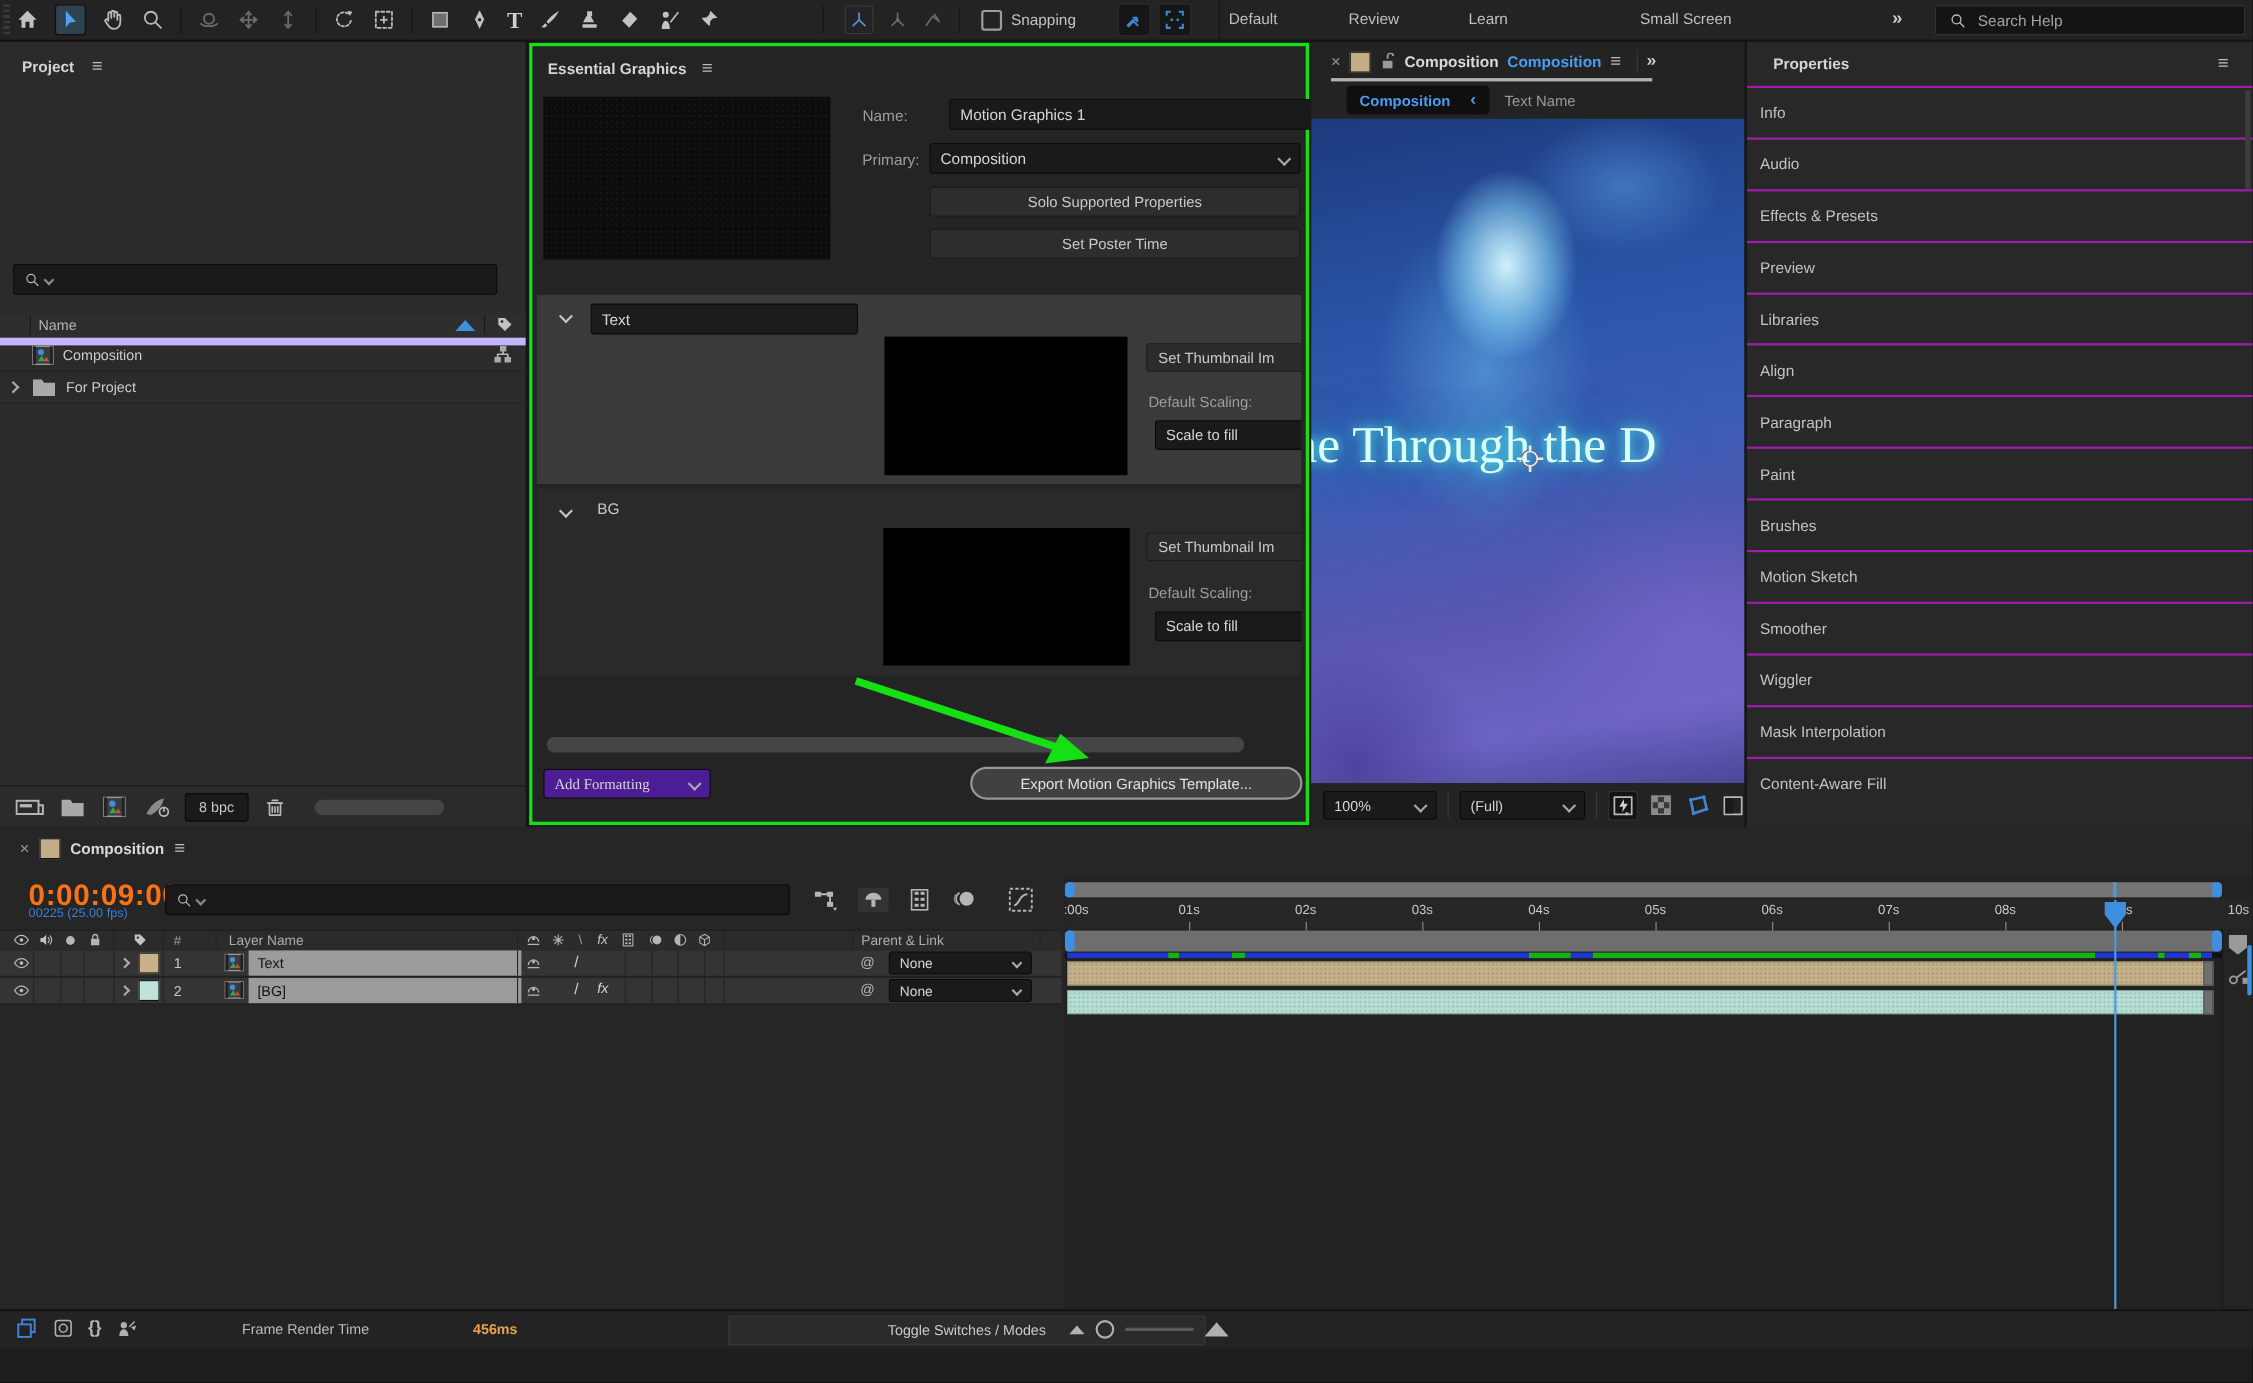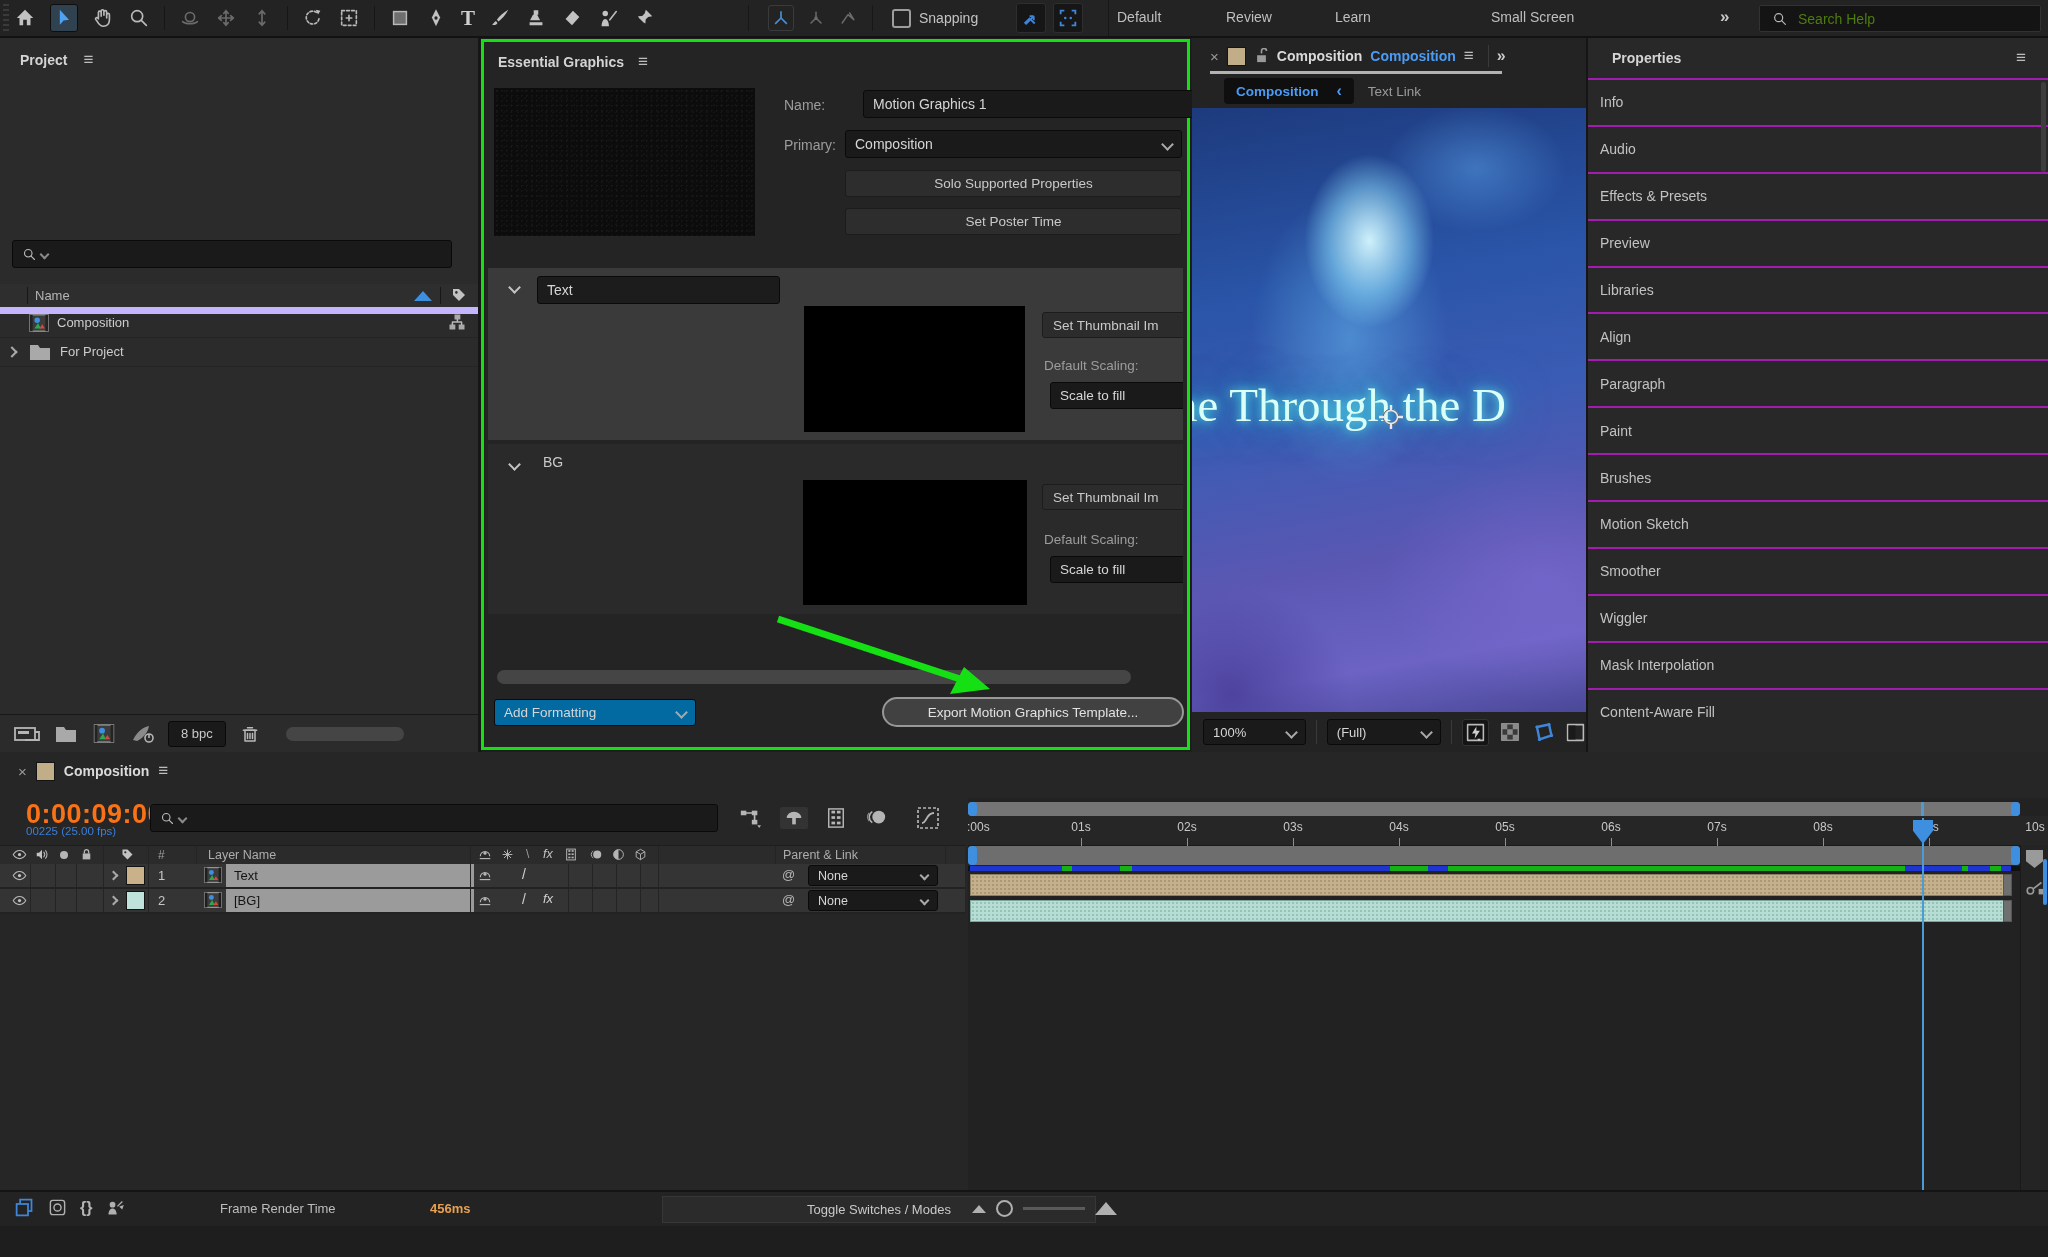--- a/index.html
+++ b/index.html
@@ -185,21 +185,21 @@
     <span class="ws-tab r" style="left:1491px;top:9px;">Small Screen</span>
     <span class="r" style="left:1720px;top:7px;font-size:17px;color:#c9c9c9;font-weight:bold;">»</span>
 
     <div class="r row" style="left:1759px;top:5px;width:282px;height:27px;background:#141414;border:1px solid #323232;border-radius:2px;gap:10px;padding-left:12px;box-sizing:border-box;">
       <span>
           <svg width="16" height="16" viewBox="0 0 24 24">
             <circle class="ico" cx="10" cy="10" r="6"></circle>
             <path class="ico" d="M14.5 14.5 L20 20"></path>
           </svg>
         </span>
-      <span style="color:#4d7c0f;font-size:14px;">Search Help</span>
+      <span style="color:#a3a3a3;font-size:14px;">Search Help</span>
     </div>
   </div>
 
   <div class="panel" style="left:0;top:38px;width:478px;height:714px;background:#2b2b2b;">
     <div class="row" style="padding:12px 0 0 20px;gap:16px;">
       <span class="ptitle">Project</span>
       <span class="menuglyph">≡</span>
     </div>
     <div class="r row inp" style="left:12px;top:202px;width:440px;height:28px;gap:4px;">
       <svg width="15" height="15" viewBox="0 0 24 24">
@@ -342,21 +342,21 @@
         <span style="white-space:nowrap;">Set Thumbnail Im</span>
       </div>
       <span class="r dim" style="left:556px;top:88px;font-size:13.5px;">Default Scaling:</span>
       <div class="r inp" style="left:562px;top:112px;width:152px;height:27px;font-size:13.5px;">
         <span style="white-space:nowrap;">Scale to fill</span>
       </div>
     </div>
 
     <div class="r" style="left:13px;top:628px;width:634px;height:14px;background:#454545;border-radius:7px;"></div>
 
-    <div class="r inp" style="left:10px;top:657px;width:202px;height:27px;font-size:13.5px;justify-content:space-between;background:#0369a1;">
+    <div class="r inp" style="left:10px;top:657px;width:152px;height:27px;font-size:13.5px;justify-content:space-between;background:#4c1d95;font-family:Liberation Serif, serif;">
       <span>Add Formatting</span>
       <span class="chev"></span>
     </div>
     <div class="r" style="left:398px;top:655px;width:302px;height:30px;background:#414141;border:2px solid #989898;border-radius:15px;display:flex;align-items:center;justify-content:center;font-size:13.5px;color:#e2e2e2;box-sizing:border-box;">
       <span>Export Motion Graphics Template...</span>
     </div>
 
     <svg class="r" style="left:270px;top:555px;pointer-events:none;" width="260" height="110" viewBox="0 0 260 110">
       <line x1="24" y1="22" x2="212" y2="84" stroke="#14e014" stroke-width="7"></line>
       <path d="M236 92 L196 97 L210 70 Z" fill="#14e014"></path>
@@ -380,21 +380,21 @@
       <span style="width:1px;height:22px;background:#3a3a3a;margin-left:6px;"></span>
       <span style="color:#c9c9c9;font-size:16px;font-weight:bold;">»</span>
     </div>
     <div class="r" style="left:18px;top:33px;width:292px;height:3px;background:#b2b2b2;"></div>
 
     <div class="r row" style="left:0;top:36px;width:394px;height:34px;">
       <div class="row" style="background:#0f0f0f;border-radius:4px;height:26px;margin-left:32px;padding:0 12px;gap:18px;">
         <span class="blue" style="font-size:13.5px;font-weight:bold;">Composition</span>
         <span class="blue" style="font-size:16px;font-weight:bold;">‹</span>
       </div>
-      <span style="color:#9a9a9a;font-size:13.5px;margin-left:14px;">Text Link</span>
+      <span style="color:#9a9a9a;font-size:13.5px;margin-left:14px;">Text Name</span>
     </div>
 
     <div class="r" style="left:0;top:70px;width:394px;height:604px;overflow:hidden;
          background:
            radial-gradient(90px 120px at 45% 22%, rgba(215,248,255,.95), rgba(140,220,250,.5) 45%, rgba(90,170,240,0) 72%),
            radial-gradient(140px 210px at 40% 38%, rgba(110,200,250,.45), rgba(80,150,230,0) 70%),
            radial-gradient(130px 90px at 72% 10%, rgba(90,160,230,.5), rgba(90,160,230,0) 70%),
            radial-gradient(170px 150px at 10% 97%, rgba(70,60,150,.8), rgba(70,60,150,0) 70%),
            radial-gradient(220px 170px at 88% 78%, rgba(130,110,215,.5), rgba(130,110,215,0) 70%),
            linear-gradient(170deg, #1d3a7d 0%, #2a55a8 30%, #3b5cb4 50%, #5a57b2 72%, #6c63c4 88%, #4a4898 100%);">

